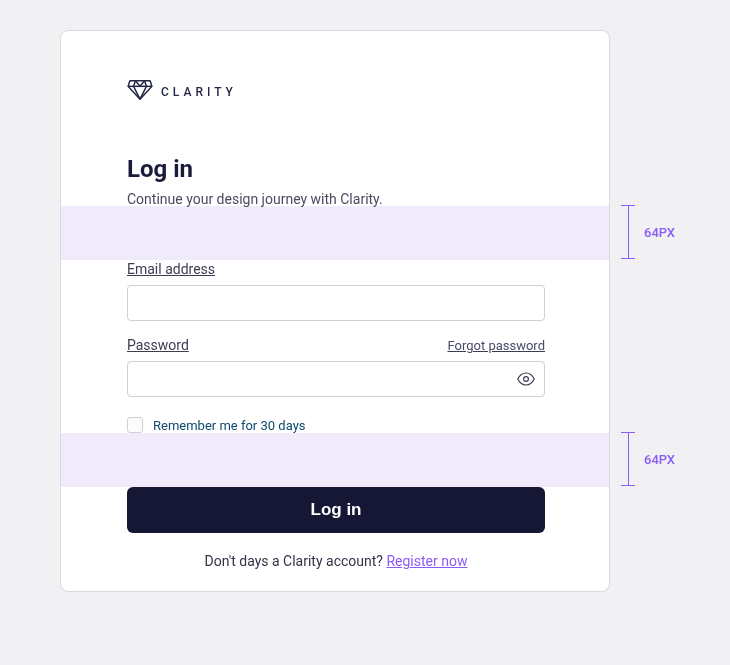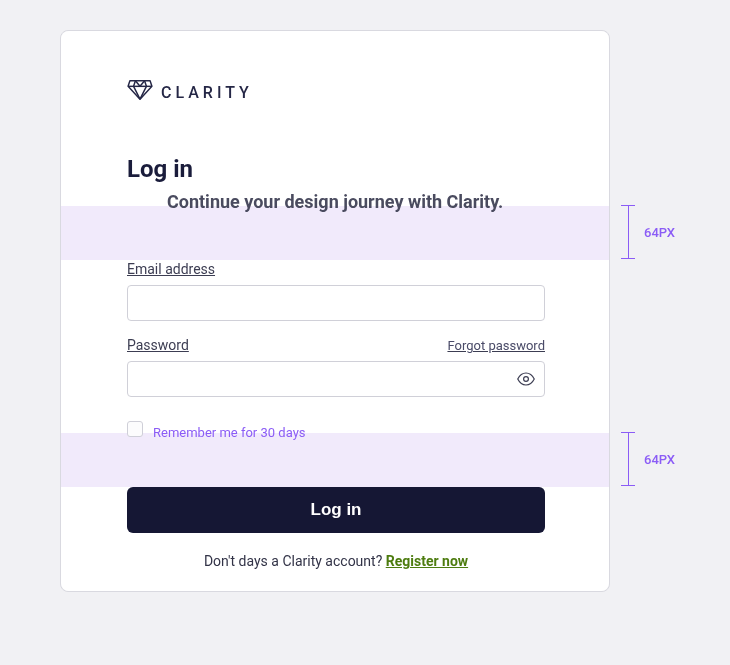--- a/index.html
+++ b/index.html
@@ -24,40 +24,39 @@
     position: absolute;
     left: 66px;
     top: 48px;
     display: flex;
     align-items: center;
     gap: 8px;
   }
   .logo svg { width: 26px; height: 22px; }
   .logo-text {
     color: #252746;
-    font-size: 16px;
+    font-size: 12px;
     font-weight: 500;
     letter-spacing: 4px;
   }
   .heading {
     position: absolute;
     left: 66px;
     top: 124px;
     color: #1A1C3B;
     font-size: 24px;
     font-weight: 700;
   }
   .subheading {
     position: absolute;
     left: 66px;
     top: 160px;
     color: #4A4B5F;
-    font-size: 18px;
-    font-weight: 700;
-    margin-left: 40px;
+    font-size: 14px;
+    font-weight: 400;
   }
   .highlight {
     position: absolute;
     background: #F1EAFB;
     height: 54px;
     left: 60px;
     width: 550px;
     z-index: 0;
   }
   .hl1 { top: 205px; }
@@ -127,45 +126,44 @@
     gap: 10px;
   }
   .chk {
     width: 16px;
     height: 16px;
     border: 1px solid #CFCFD8;
     border-radius: 3px;
     background: #FCFCFD;
   }
   .remember-label {
-    color: #8b5cf6;
+    color: #0c4a6e;
     font-size: 13px;
-    margin-top: 8px;
   }
   .submit {
     width: 100%;
     height: 46px;
     background: #151734;
     color: #FFFFFF;
     border: none;
     border-radius: 6px;
     font-size: 17px;
     font-weight: 600;
     cursor: pointer;
   }
   .footer {
     text-align: center;
     color: #323347;
     font-size: 14px;
     font-weight: 400;
     margin-top: 20px;
   }
   .footer .reg {
-    font-weight: 700;
-    color: #4d7c0f;
+    font-weight: 400;
+    color: #8b5cf6;
   }
   
   .grp-email { top: 230px; }
   .grp-password { top: 306px; }
   .grp-remember { top: 386px; }
   .grp-submit { top: 456px; }
 </style>
 </head>
 <body>
 

